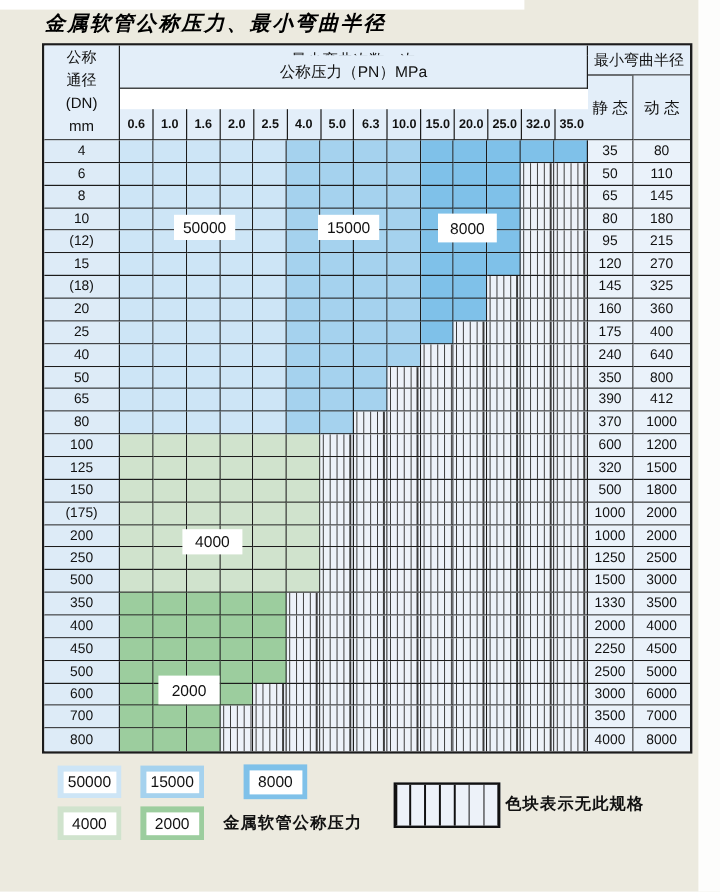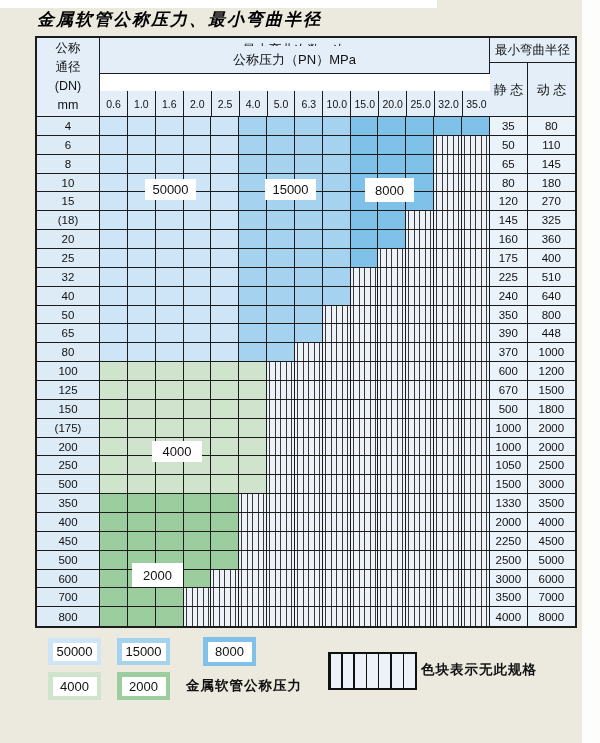--- a/index.html
+++ b/index.html
@@ -24,21 +24,21 @@
     background:#fff;
   }
   .cell{box-sizing:border-box;border-right:1px solid var(--grid);border-bottom:1px solid var(--grid);
     display:flex;align-items:center;justify-content:center;}
   .hd{background:var(--header-bg,#e3eef9);font-size:13px;}
   .h-dn{left:0;top:0;width:63px;height:79px;flex-direction:column;line-height:19px;font-size:12.5px;}
   .h-times{left:63px;top:0;width:390px;height:25px;}
   .h-pn{left:63px;top:8px;width:390px;height:28px;}
   .h-nums{left:63px;top:53px;width:390px;height:26px;display:flex;background:var(--header-bg);}
   .h-nums>div{flex:1;box-sizing:border-box;border-right:1px solid var(--grid);border-bottom:1px solid var(--grid);
-    display:flex;align-items:center;justify-content:center;font-size:10.5px;}
+    display:flex;align-items:center;justify-content:center;font-size:10.5px;font-weight:bold;}
   .h-nums>div:last-child{border-right:none;}
   .h-radius{left:453px;top:0;width:85px;height:25px;border-right:none;font-size:12.5px;}
   .h-static{left:453px;top:25px;width:38px;height:54px;white-space:pre;}
   .h-dyn{left:491px;top:25px;width:47px;height:54px;border-right:none;white-space:pre;}
   .data{left:0;top:79px;width:538px;height:509px;display:flex;flex-direction:column;}
   .row{flex:1;display:flex;}
   .row:last-child .cell{border-bottom:none;}
   .c-dn{width:63px;background:var(--dn-bg,#ddebf7);font-size:11.5px;}
   .pc{width:27.857px;}
   .c-s{width:38px;background:var(--val-bg,#eaf2fa);font-size:11.5px;}
@@ -172,20 +172,39 @@
         <div class="cell pc" style="background: rgb(165, 210, 238);"></div>
         <div class="cell pc" style="background: rgb(127, 193, 233);"></div>
         <div class="cell pc" style="background: rgb(127, 193, 233);"></div>
         <div class="cell pc" style="background: rgb(127, 193, 233);"></div>
         <div class="cell pc hatch"></div>
         <div class="cell pc hatch"></div>
         <div class="cell c-s">80</div>
         <div class="cell c-d">180</div>
       </div>
       <div class="row">
+        <div class="cell c-dn">(12)</div>
+        <div class="cell pc" style="background: rgb(205, 229, 246);"></div>
+        <div class="cell pc" style="background: rgb(205, 229, 246);"></div>
+        <div class="cell pc" style="background: rgb(205, 229, 246);"></div>
+        <div class="cell pc" style="background: rgb(205, 229, 246);"></div>
+        <div class="cell pc" style="background: rgb(205, 229, 246);"></div>
+        <div class="cell pc" style="background: rgb(165, 210, 238);"></div>
+        <div class="cell pc" style="background: rgb(165, 210, 238);"></div>
+        <div class="cell pc" style="background: rgb(165, 210, 238);"></div>
+        <div class="cell pc" style="background: rgb(165, 210, 238);"></div>
+        <div class="cell pc" style="background: rgb(127, 193, 233);"></div>
+        <div class="cell pc" style="background: rgb(127, 193, 233);"></div>
+        <div class="cell pc" style="background: rgb(127, 193, 233);"></div>
+        <div class="cell pc hatch"></div>
+        <div class="cell pc hatch"></div>
+        <div class="cell c-s">95</div>
+        <div class="cell c-d">215</div>
+      </div>
+      <div class="row">
         <div class="cell c-dn">15</div>
         <div class="cell pc" style="background: rgb(205, 229, 246);"></div>
         <div class="cell pc" style="background: rgb(205, 229, 246);"></div>
         <div class="cell pc" style="background: rgb(205, 229, 246);"></div>
         <div class="cell pc" style="background: rgb(205, 229, 246);"></div>
         <div class="cell pc" style="background: rgb(205, 229, 246);"></div>
         <div class="cell pc" style="background: rgb(165, 210, 238);"></div>
         <div class="cell pc" style="background: rgb(165, 210, 238);"></div>
         <div class="cell pc" style="background: rgb(165, 210, 238);"></div>
         <div class="cell pc" style="background: rgb(165, 210, 238);"></div>
@@ -248,39 +267,20 @@
         <div class="cell pc" style="background: rgb(165, 210, 238);"></div>
         <div class="cell pc" style="background: rgb(127, 193, 233);"></div>
         <div class="cell pc hatch"></div>
         <div class="cell pc hatch"></div>
         <div class="cell pc hatch"></div>
         <div class="cell pc hatch"></div>
         <div class="cell c-s">175</div>
         <div class="cell c-d">400</div>
       </div>
       <div class="row">
-        <div class="cell c-dn">32</div>
-        <div class="cell pc" style="background: rgb(205, 229, 246);"></div>
-        <div class="cell pc" style="background: rgb(205, 229, 246);"></div>
-        <div class="cell pc" style="background: rgb(205, 229, 246);"></div>
-        <div class="cell pc" style="background: rgb(205, 229, 246);"></div>
-        <div class="cell pc" style="background: rgb(205, 229, 246);"></div>
-        <div class="cell pc" style="background: rgb(165, 210, 238);"></div>
-        <div class="cell pc" style="background: rgb(165, 210, 238);"></div>
-        <div class="cell pc" style="background: rgb(165, 210, 238);"></div>
-        <div class="cell pc" style="background: rgb(165, 210, 238);"></div>
-        <div class="cell pc hatch"></div>
-        <div class="cell pc hatch"></div>
-        <div class="cell pc hatch"></div>
-        <div class="cell pc hatch"></div>
-        <div class="cell pc hatch"></div>
-        <div class="cell c-s">225</div>
-        <div class="cell c-d">510</div>
-      </div>
-      <div class="row">
         <div class="cell c-dn">40</div>
         <div class="cell pc" style="background: rgb(205, 229, 246);"></div>
         <div class="cell pc" style="background: rgb(205, 229, 246);"></div>
         <div class="cell pc" style="background: rgb(205, 229, 246);"></div>
         <div class="cell pc" style="background: rgb(205, 229, 246);"></div>
         <div class="cell pc" style="background: rgb(205, 229, 246);"></div>
         <div class="cell pc" style="background: rgb(165, 210, 238);"></div>
         <div class="cell pc" style="background: rgb(165, 210, 238);"></div>
         <div class="cell pc" style="background: rgb(165, 210, 238);"></div>
         <div class="cell pc" style="background: rgb(165, 210, 238);"></div>
@@ -321,21 +321,21 @@
         <div class="cell pc" style="background: rgb(165, 210, 238);"></div>
         <div class="cell pc" style="background: rgb(165, 210, 238);"></div>
         <div class="cell pc" style="background: rgb(165, 210, 238);"></div>
         <div class="cell pc hatch"></div>
         <div class="cell pc hatch"></div>
         <div class="cell pc hatch"></div>
         <div class="cell pc hatch"></div>
         <div class="cell pc hatch"></div>
         <div class="cell pc hatch"></div>
         <div class="cell c-s">390</div>
-        <div class="cell c-d">448</div>
+        <div class="cell c-d">412</div>
       </div>
       <div class="row">
         <div class="cell c-dn">80</div>
         <div class="cell pc" style="background: rgb(205, 229, 246);"></div>
         <div class="cell pc" style="background: rgb(205, 229, 246);"></div>
         <div class="cell pc" style="background: rgb(205, 229, 246);"></div>
         <div class="cell pc" style="background: rgb(205, 229, 246);"></div>
         <div class="cell pc" style="background: rgb(205, 229, 246);"></div>
         <div class="cell pc" style="background: rgb(165, 210, 238);"></div>
         <div class="cell pc" style="background: rgb(165, 210, 238);"></div>
@@ -377,21 +377,21 @@
         <div class="cell pc" style="background: rgb(208, 227, 205);"></div>
         <div class="cell pc" style="background: rgb(208, 227, 205);"></div>
         <div class="cell pc hatch"></div>
         <div class="cell pc hatch"></div>
         <div class="cell pc hatch"></div>
         <div class="cell pc hatch"></div>
         <div class="cell pc hatch"></div>
         <div class="cell pc hatch"></div>
         <div class="cell pc hatch"></div>
         <div class="cell pc hatch"></div>
-        <div class="cell c-s">670</div>
+        <div class="cell c-s">320</div>
         <div class="cell c-d">1500</div>
       </div>
       <div class="row">
         <div class="cell c-dn">150</div>
         <div class="cell pc" style="background: rgb(208, 227, 205);"></div>
         <div class="cell pc" style="background: rgb(208, 227, 205);"></div>
         <div class="cell pc" style="background: rgb(208, 227, 205);"></div>
         <div class="cell pc" style="background: rgb(208, 227, 205);"></div>
         <div class="cell pc" style="background: rgb(208, 227, 205);"></div>
         <div class="cell pc" style="background: rgb(208, 227, 205);"></div>
@@ -453,21 +453,21 @@
         <div class="cell pc" style="background: rgb(208, 227, 205);"></div>
         <div class="cell pc" style="background: rgb(208, 227, 205);"></div>
         <div class="cell pc hatch"></div>
         <div class="cell pc hatch"></div>
         <div class="cell pc hatch"></div>
         <div class="cell pc hatch"></div>
         <div class="cell pc hatch"></div>
         <div class="cell pc hatch"></div>
         <div class="cell pc hatch"></div>
         <div class="cell pc hatch"></div>
-        <div class="cell c-s">1050</div>
+        <div class="cell c-s">1250</div>
         <div class="cell c-d">2500</div>
       </div>
       <div class="row">
         <div class="cell c-dn">500</div>
         <div class="cell pc" style="background: rgb(208, 227, 205);"></div>
         <div class="cell pc" style="background: rgb(208, 227, 205);"></div>
         <div class="cell pc" style="background: rgb(208, 227, 205);"></div>
         <div class="cell pc" style="background: rgb(208, 227, 205);"></div>
         <div class="cell pc" style="background: rgb(208, 227, 205);"></div>
         <div class="cell pc" style="background: rgb(208, 227, 205);"></div>

